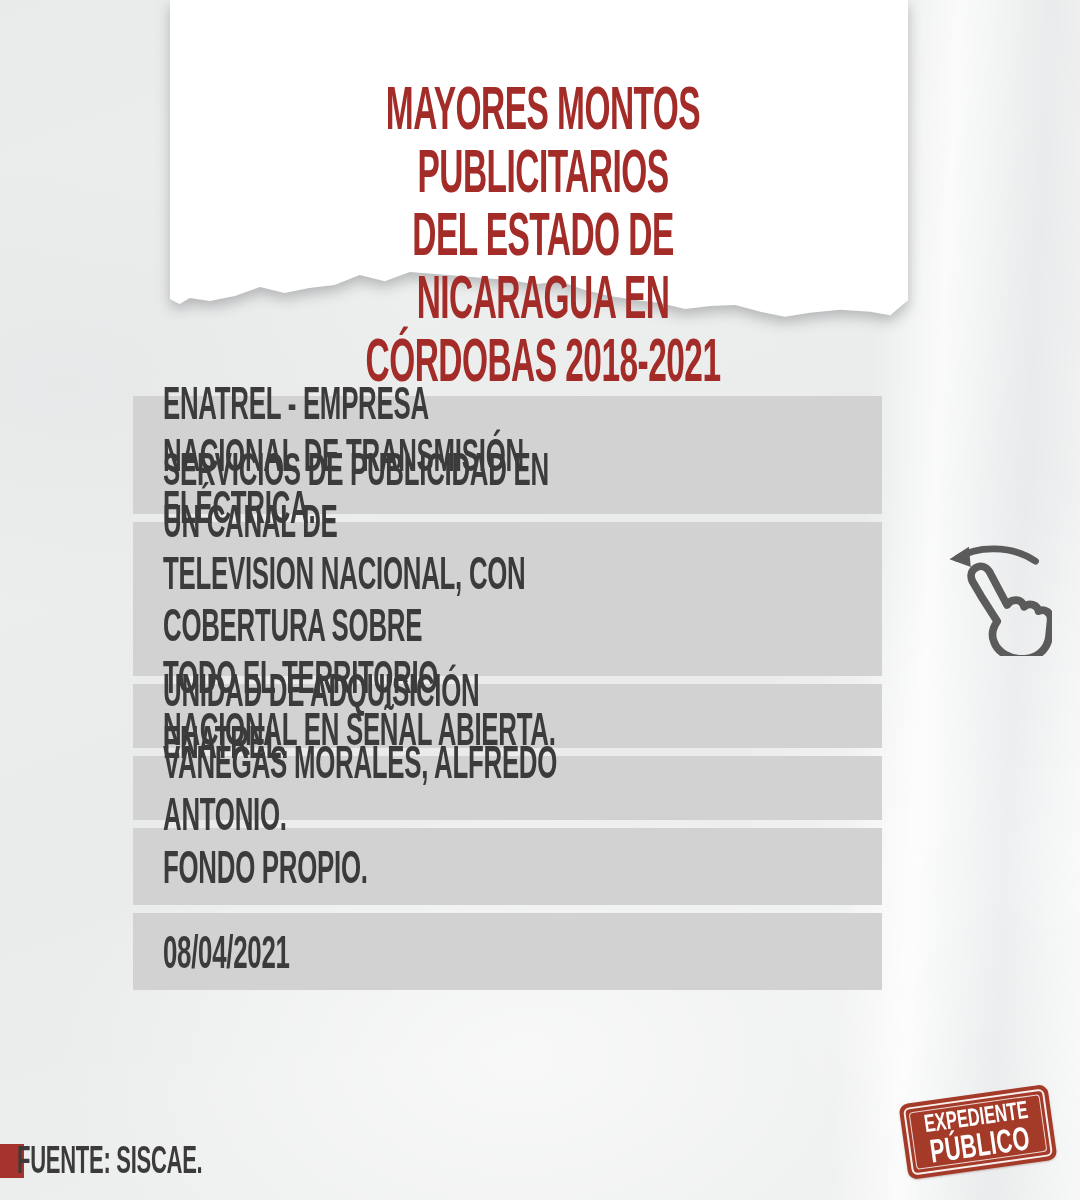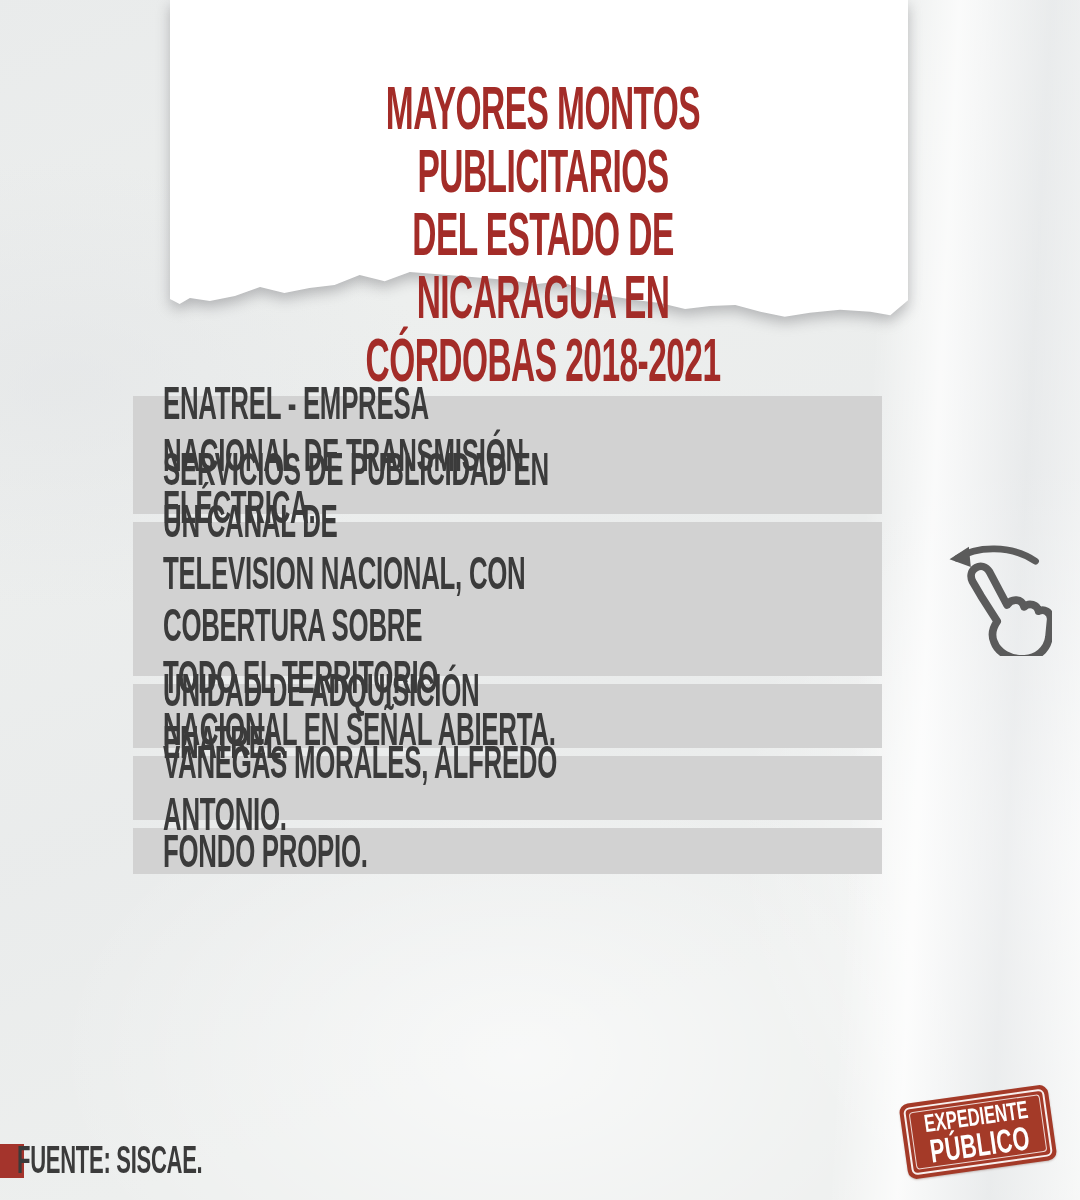--- a/index.html
+++ b/index.html
@@ -35,21 +35,21 @@
   .row{
     background:#d2d2d2;width:100%;margin-bottom:8px;
     display:flex;align-items:center;
     padding-left:30px;box-sizing:border-box;
   }
   .row .cond{
     display:inline-block;transform:scaleX(0.55);transform-origin:left center;
     font-weight:bold;font-size:47px;line-height:52px;letter-spacing:-0.5px;
     color:#3b3b3b;white-space:pre-line;
   }
-  .h1{height:64px}.h1s{height:46px}.h2{height:118px}.h3{height:154px}
+  .h1{height:64px}.h1s{height:77px}.h2{height:118px}.h3{height:154px}
   .row-amount .cond{color:#a8322b;}
   
   .swipe{position:absolute;left:936px;top:536px;width:116px;height:120px;z-index:2;}
   
   .source-square{position:absolute;left:0;top:1144px;width:24px;height:34px;background:#a4342c;}
   .source-text{position:absolute;left:17px;top:1140px;height:40px;display:flex;align-items:center;color:#3b3b3b;}
   .source-text .cond{display:inline-block;transform:scaleX(0.58);transform-origin:left center;
     font-weight:bold;font-size:38px;letter-spacing:-0.5px;white-space:nowrap;}
   
   .stamp{
@@ -94,20 +94,23 @@
     </div>
     <div class="row h1">
       <span class="cond">UNIDAD DE ADQUISICIÓN ENATREL.</span>
     </div>
     <div class="row h1">
       <span class="cond">VANEGAS MORALES, ALFREDO ANTONIO.</span>
     </div>
     <div class="row h1s">
       <span class="cond">FONDO PROPIO.</span>
     </div>
+    <div class="row h1s">
+      <span class="cond">08/04/2021</span>
+    </div>
   </div>
 
   <svg class="swipe" viewBox="0 0 120 124" fill="none">
 
     <path d="M103,26 C78,9 42,10 22,23" stroke="#5b5b5b" stroke-width="7" stroke-linecap="round" fill="none"></path>
     <path d="M34,11 L14,24 L36,32 Z" fill="#5b5b5b"></path>
 
     <g transform="rotate(-10 70 80)">
       <path d="M44,42
                C40,28 58,22 63,35

